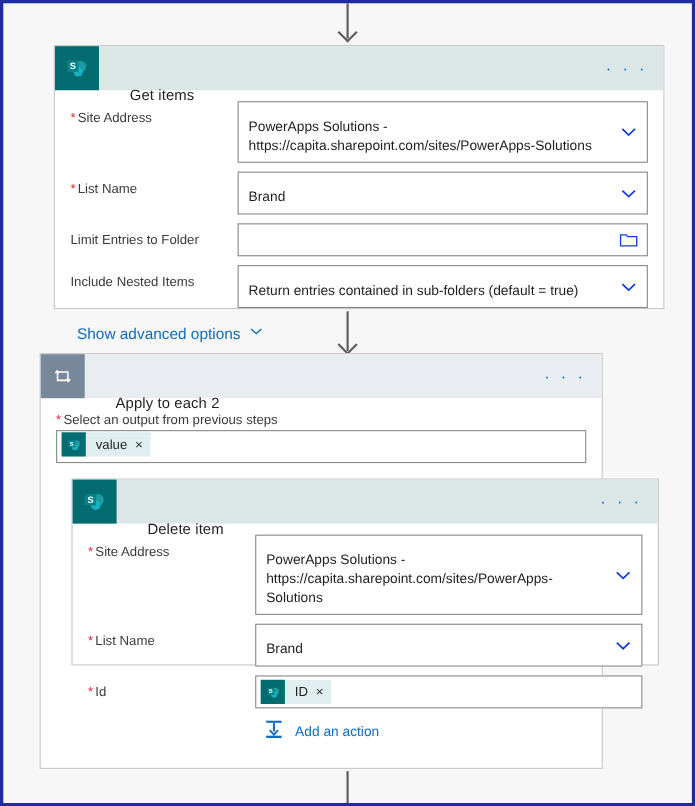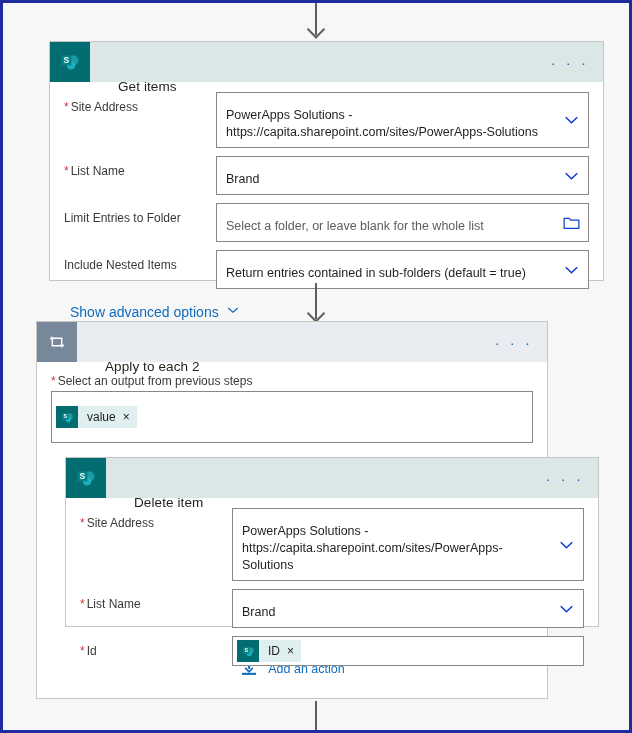--- a/index.html
+++ b/index.html
@@ -131,21 +131,21 @@
   .loop-body { padding: 10px 14px 14px 14px; }
   .loop-field-label {
     font-size: 12px;
     color: #3b3a39;
     margin: 2px 0 3px 0;
   }
   .token-field {
     border: 1px solid #8a8886;
     background: #fff;
     min-height: 30px;
-    padding: 14px 4px;
+    padding: 1px 4px;
     display: flex;
     align-items: flex-start;
   }
   .token {
     display: inline-flex;
     align-items: center;
     background: #dfeeee;
     height: 22px;
     padding-right: 7px;
   }
@@ -230,21 +230,20 @@
           </span>
         </div>
       </div>
 
       
       <div class="row">
         <div class="row-label">
           <span>Limit Entries to Folder</span>
         </div>
         <div class="field placeholder">
-          <span>Select a folder, or leave blank for the whole list</span>
           <span class="field-affix">
             <svg width="17" height="16" viewBox="0 0 18 16">
               <path d="M1.2 3.2 h5.4 l1.5 1.8 h8.7 v8.8 h-15.6 z" fill="none" stroke="#0f3fd4" stroke-width="1.3" stroke-linejoin="round"></path>
             </svg>
           </span>
         </div>
       </div>
 
       
       <div class="row">
@@ -373,21 +372,21 @@
                 </span>
                 <span class="token-text">ID</span>
                 <span class="token-x">×</span>
               </span>
             </div>
           </div>
 
         </div>
       </div>
 
-      <div class="add-action" style="margin-top:44px;">
+      <div class="add-action" style="margin-top:62px;">
         <span>
           <svg width="20" height="20" viewBox="0 0 20 20">
             <rect x="3" y="2.2" width="14" height="1.9" fill="#0f6cbd"></rect>
             <rect x="9.1" y="4.3" width="1.9" height="7.6" fill="#0f6cbd"></rect>
             <path d="M6.2 10.8 L10 14.8 L13.8 10.8" fill="none" stroke="#0f6cbd" stroke-width="1.7"></path>
             <rect x="3" y="15.8" width="14" height="2.1" fill="#0f6cbd"></rect>
           </svg>
         </span>
         <span>Add an action</span>
       </div>

